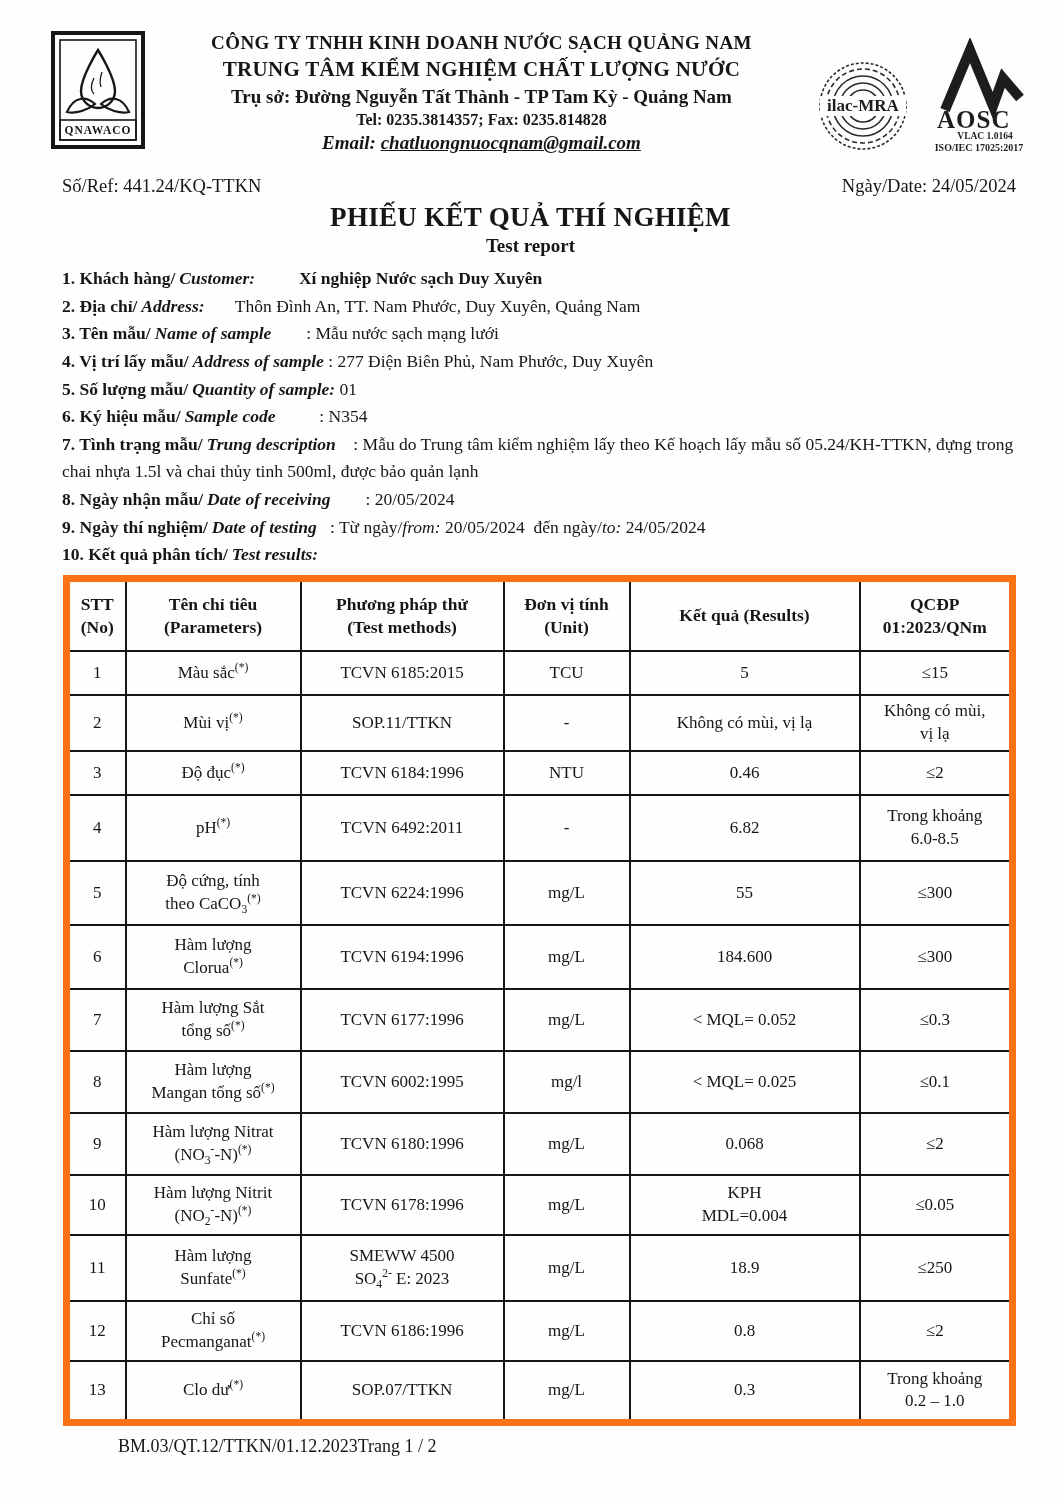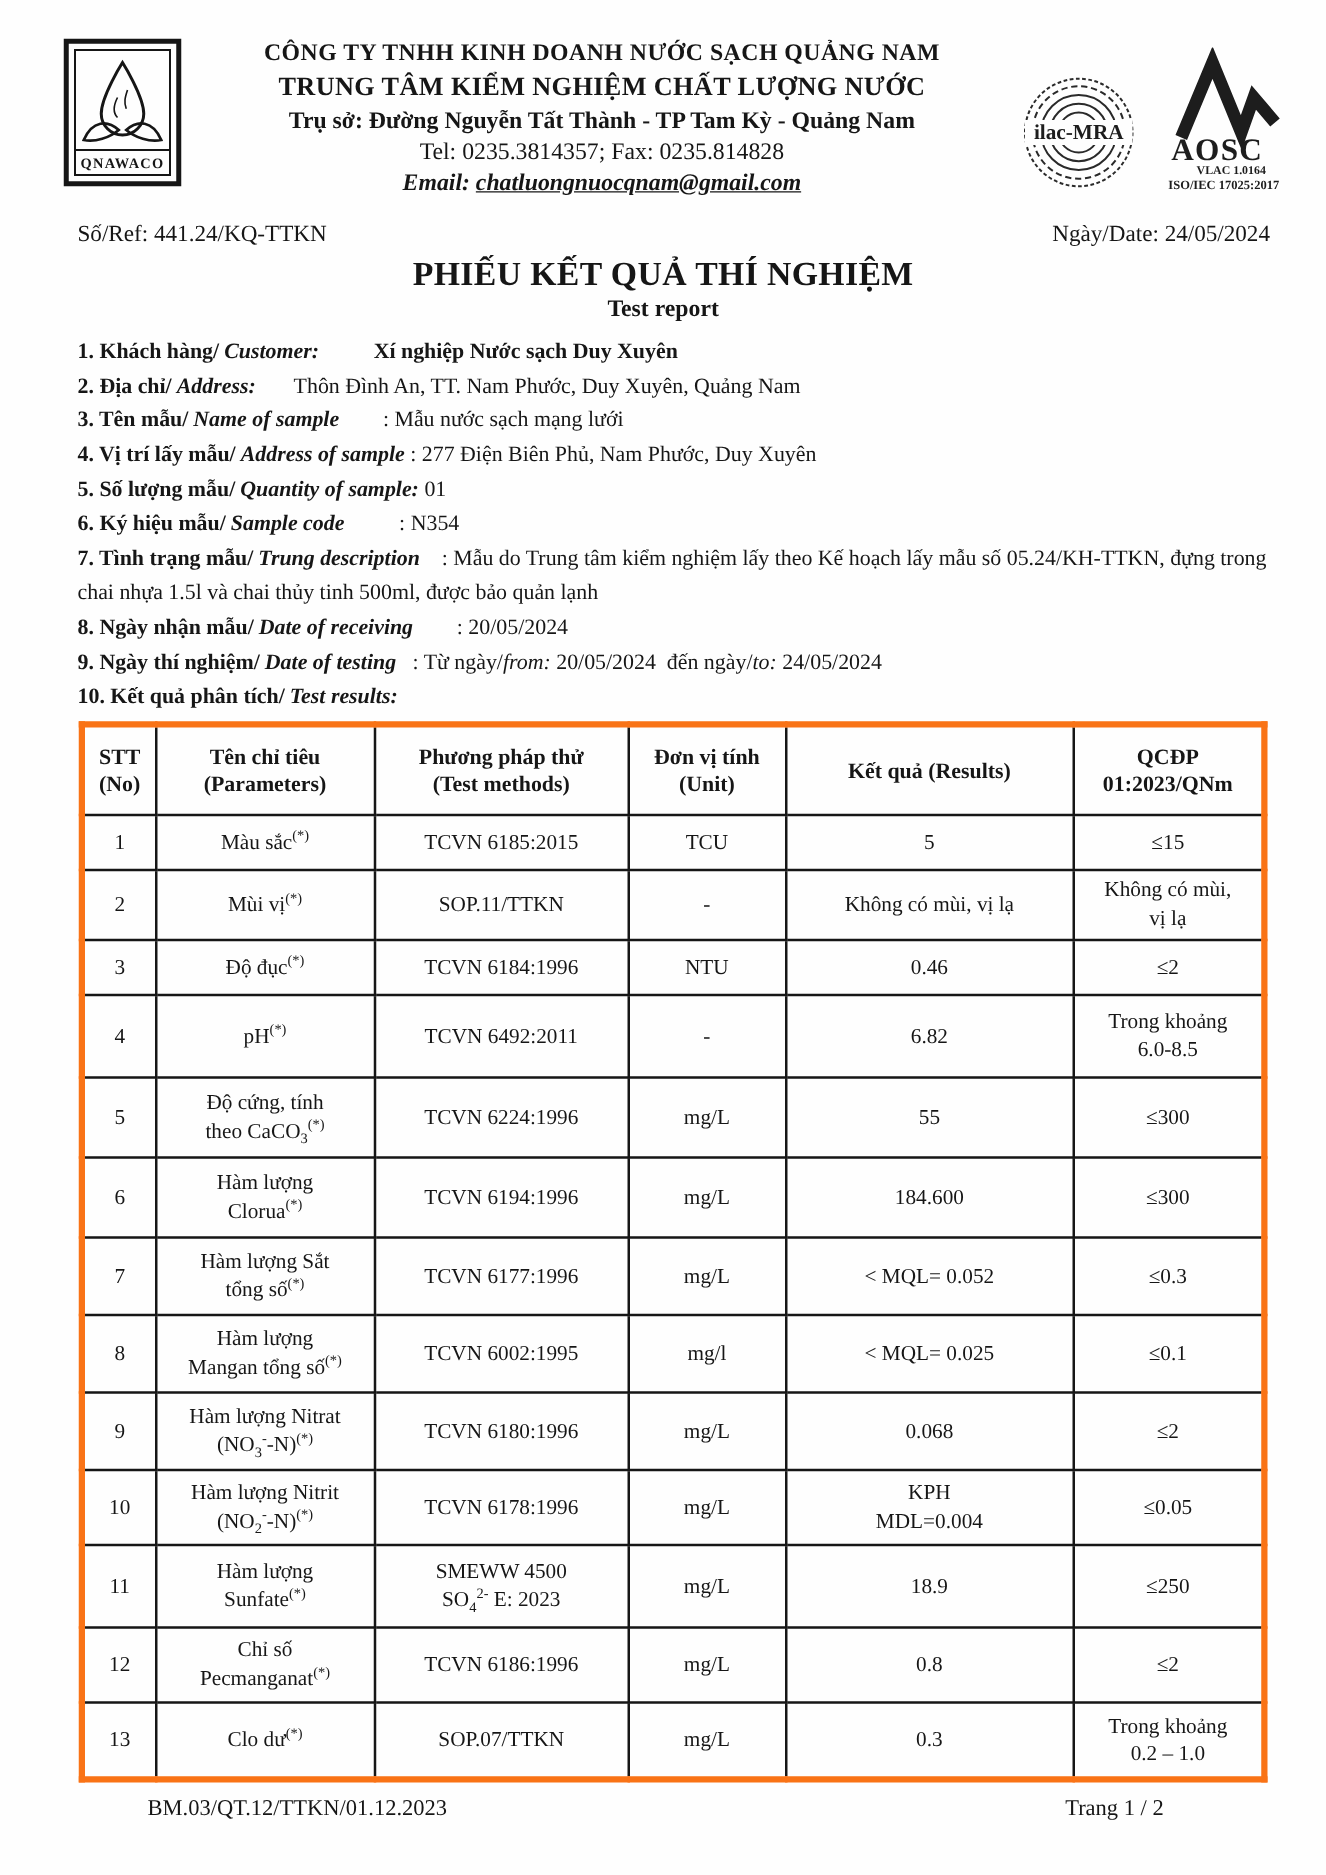--- a/index.html
+++ b/index.html
@@ -8,56 +8,56 @@
     font-family:"Liberation Serif","DejaVu Serif",serif;
     position:relative;overflow:hidden;margin:0 auto;
   }
   
   .letterhead{display:flex;align-items:flex-start;padding:30px 30px 0 50px;}
   .logo-box{flex:0 0 auto;}
   .lh-center{flex:1 1 auto;text-align:center;padding-top:2px;}
   .lh-company{font-size:19px;font-weight:bold;letter-spacing:.4px;}
   .lh-centername{font-size:21px;font-weight:bold;margin-top:3px;letter-spacing:.3px;}
   .lh-address{font-size:19px;font-weight:bold;margin-top:4px;}
-  .lh-tel{font-size:19px;font-weight:normal;margin-top:3px;}
+  .lh-tel{font-size:16px;font-weight:bold;margin-top:3px;}
   .lh-email{font-size:19px;font-weight:bold;margin-top:3px;font-style:italic;}
   .lh-email .email-addr{text-decoration:underline;}
   .stamps{flex:0 0 auto;display:flex;align-items:flex-end;gap:10px;padding-top:8px;}
   
   .meta-row{display:flex;justify-content:space-between;font-size:18.5px;margin:20px 45px 0 62px;}
   .title{margin-top:5px;text-align:center;font-size:27px;font-weight:bold;letter-spacing:.3px;}
   .subtitle{text-align:center;font-size:19px;font-weight:bold;margin-top:2px;}
   
   .fields{margin:8px 45px 0 62px;font-size:17.5px;line-height:1.58;}
   .field{white-space:pre-wrap;}
   .field .lbl{font-weight:bold;}
   .field .en{font-weight:bold;font-style:italic;margin-left:4px;}
   
   table.results{border-collapse:collapse;table-layout:fixed;width:946px;margin:6px 10px 0 63px;
-    font-size:17px;border:5px solid #f97316;}
+    font-size:17px;border:7px solid #f97316;}
   table.results th,table.results td{border:2px solid #161616;text-align:center;
     vertical-align:middle;padding:2px 4px;line-height:1.3;}
   table.results thead th{font-size:17.5px;font-weight:bold;}
   thead tr{height:72px;}
   tbody tr:nth-child(1){height:44px;}
   tbody tr:nth-child(2){height:56px;}
   tbody tr:nth-child(3){height:44px;}
   tbody tr:nth-child(4){height:66px;}
   tbody tr:nth-child(5){height:64px;}
   tbody tr:nth-child(6){height:64px;}
   tbody tr:nth-child(7){height:62px;}
   tbody tr:nth-child(8){height:62px;}
   tbody tr:nth-child(9){height:62px;}
   tbody tr:nth-child(10){height:60px;}
   tbody tr:nth-child(11){height:66px;}
   tbody tr:nth-child(12){height:60px;}
   tbody tr:nth-child(13){height:62px;}
   sup,sub{font-size:68%;line-height:0;}
   
-  .footer{display:flex;justify-content:space-between;font-size:18px;
+  .footer{display:flex;justify-content:flex-start;font-size:18px;
     margin:10px 130px 0 118px;}
 </style>
 </head>
 <body>
 
 <div class="page">
 
   <div class="letterhead">
 
     <div class="logo-box">

